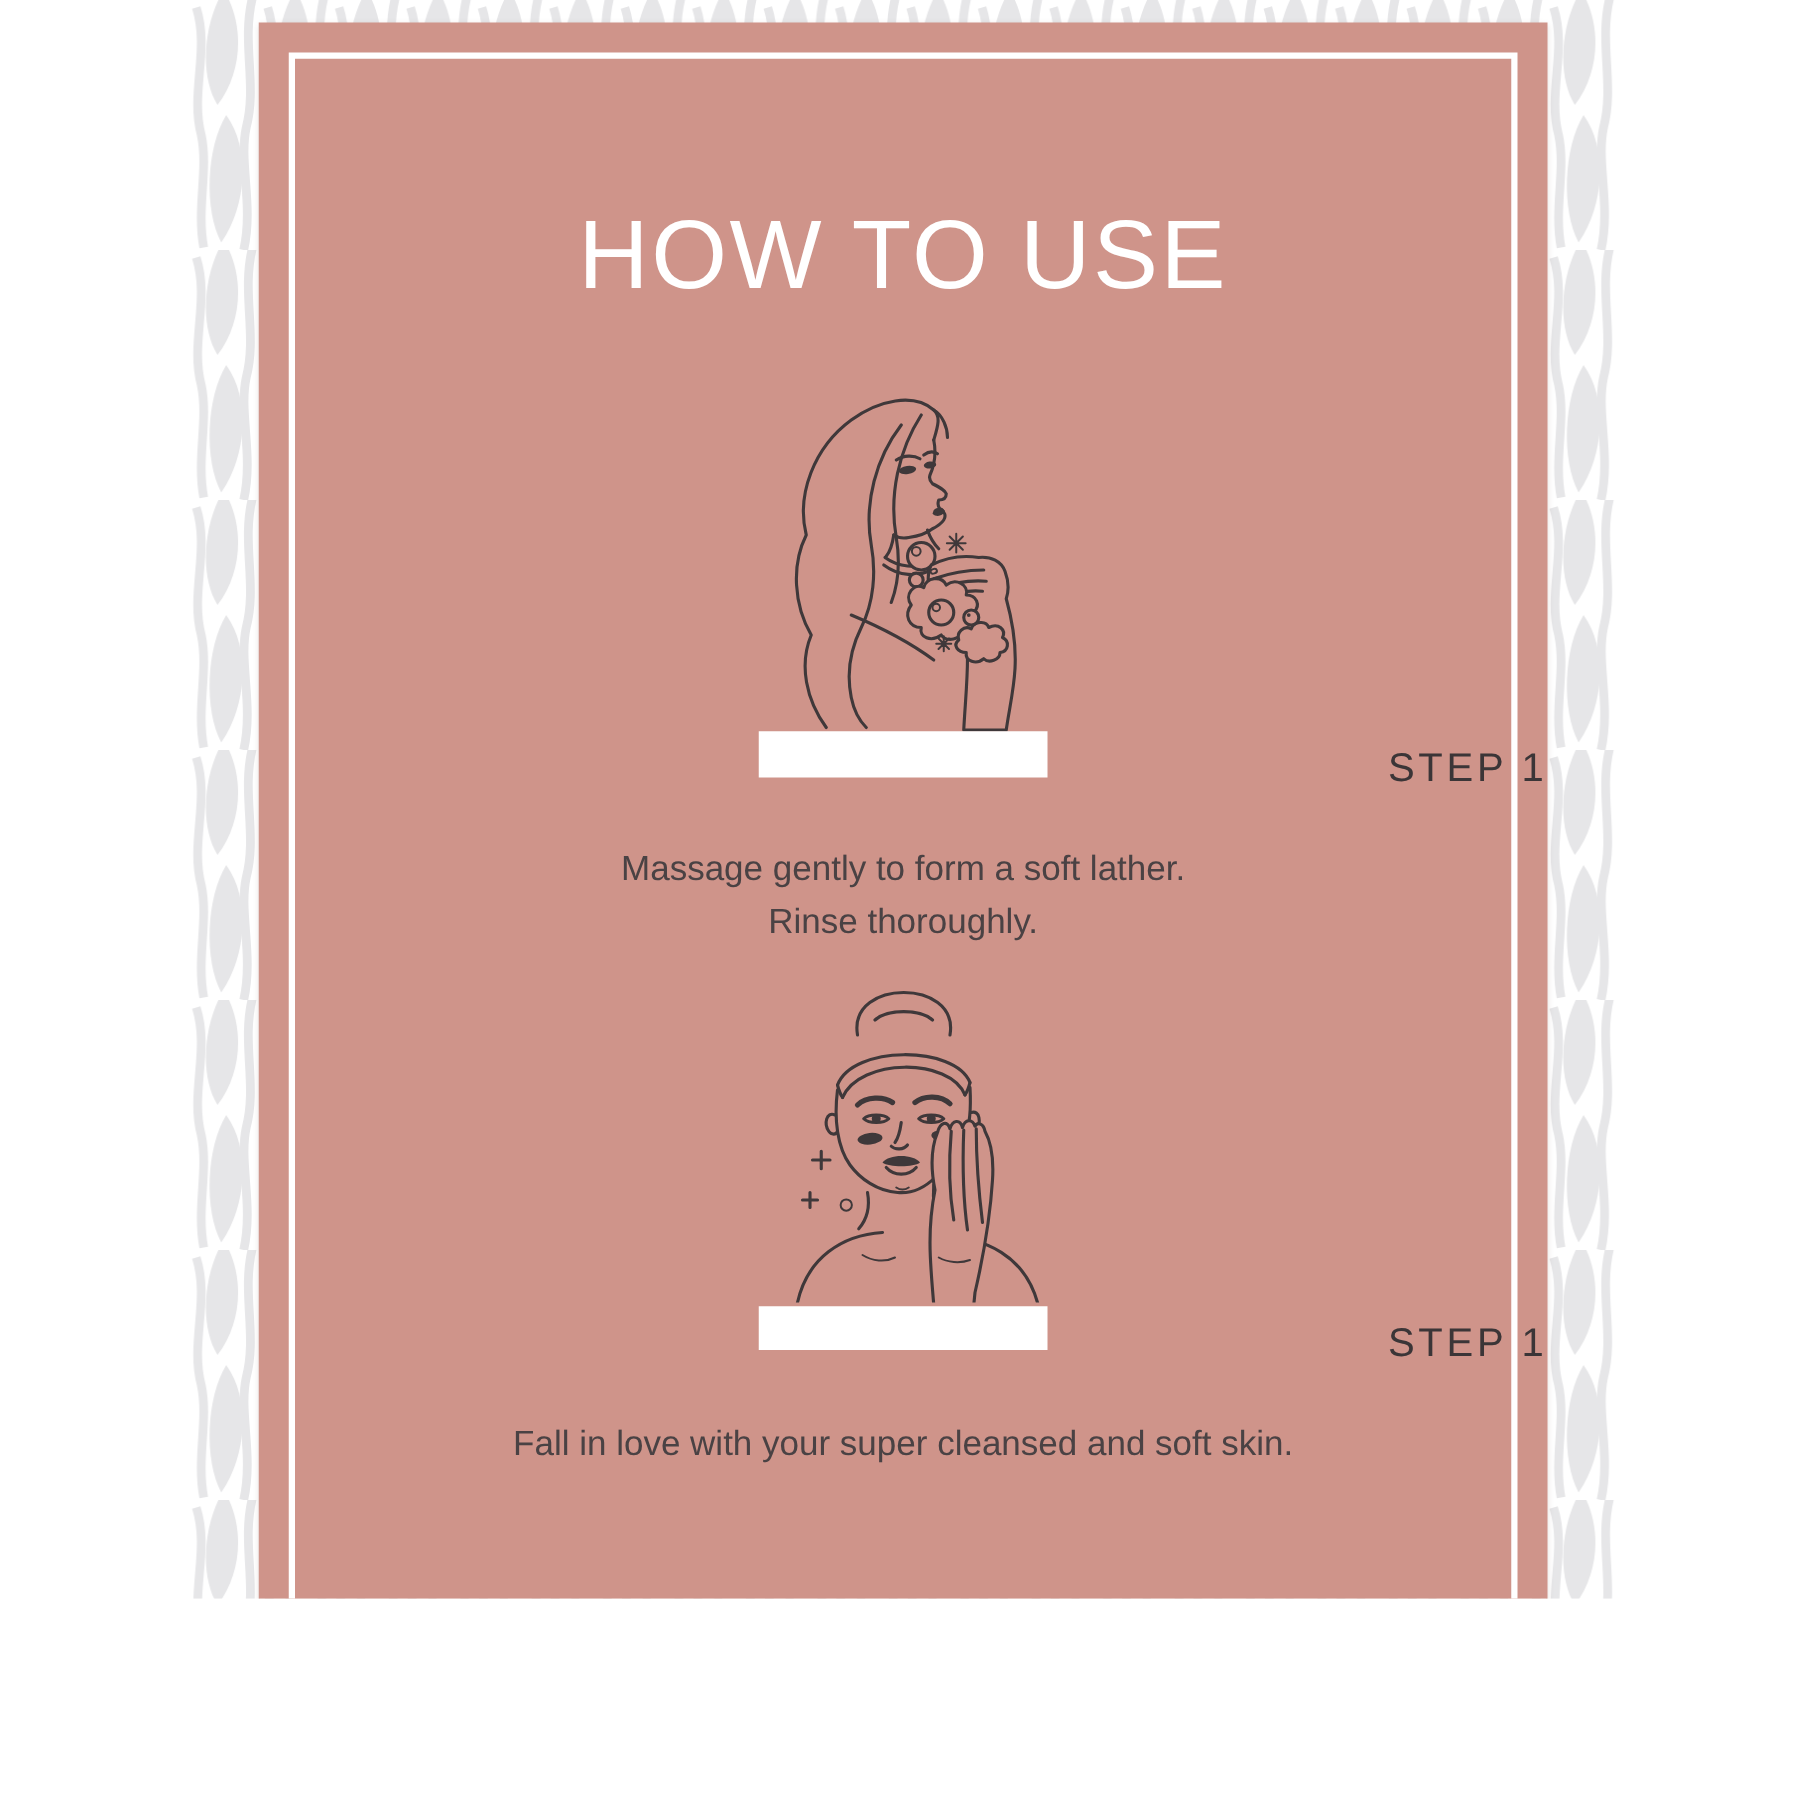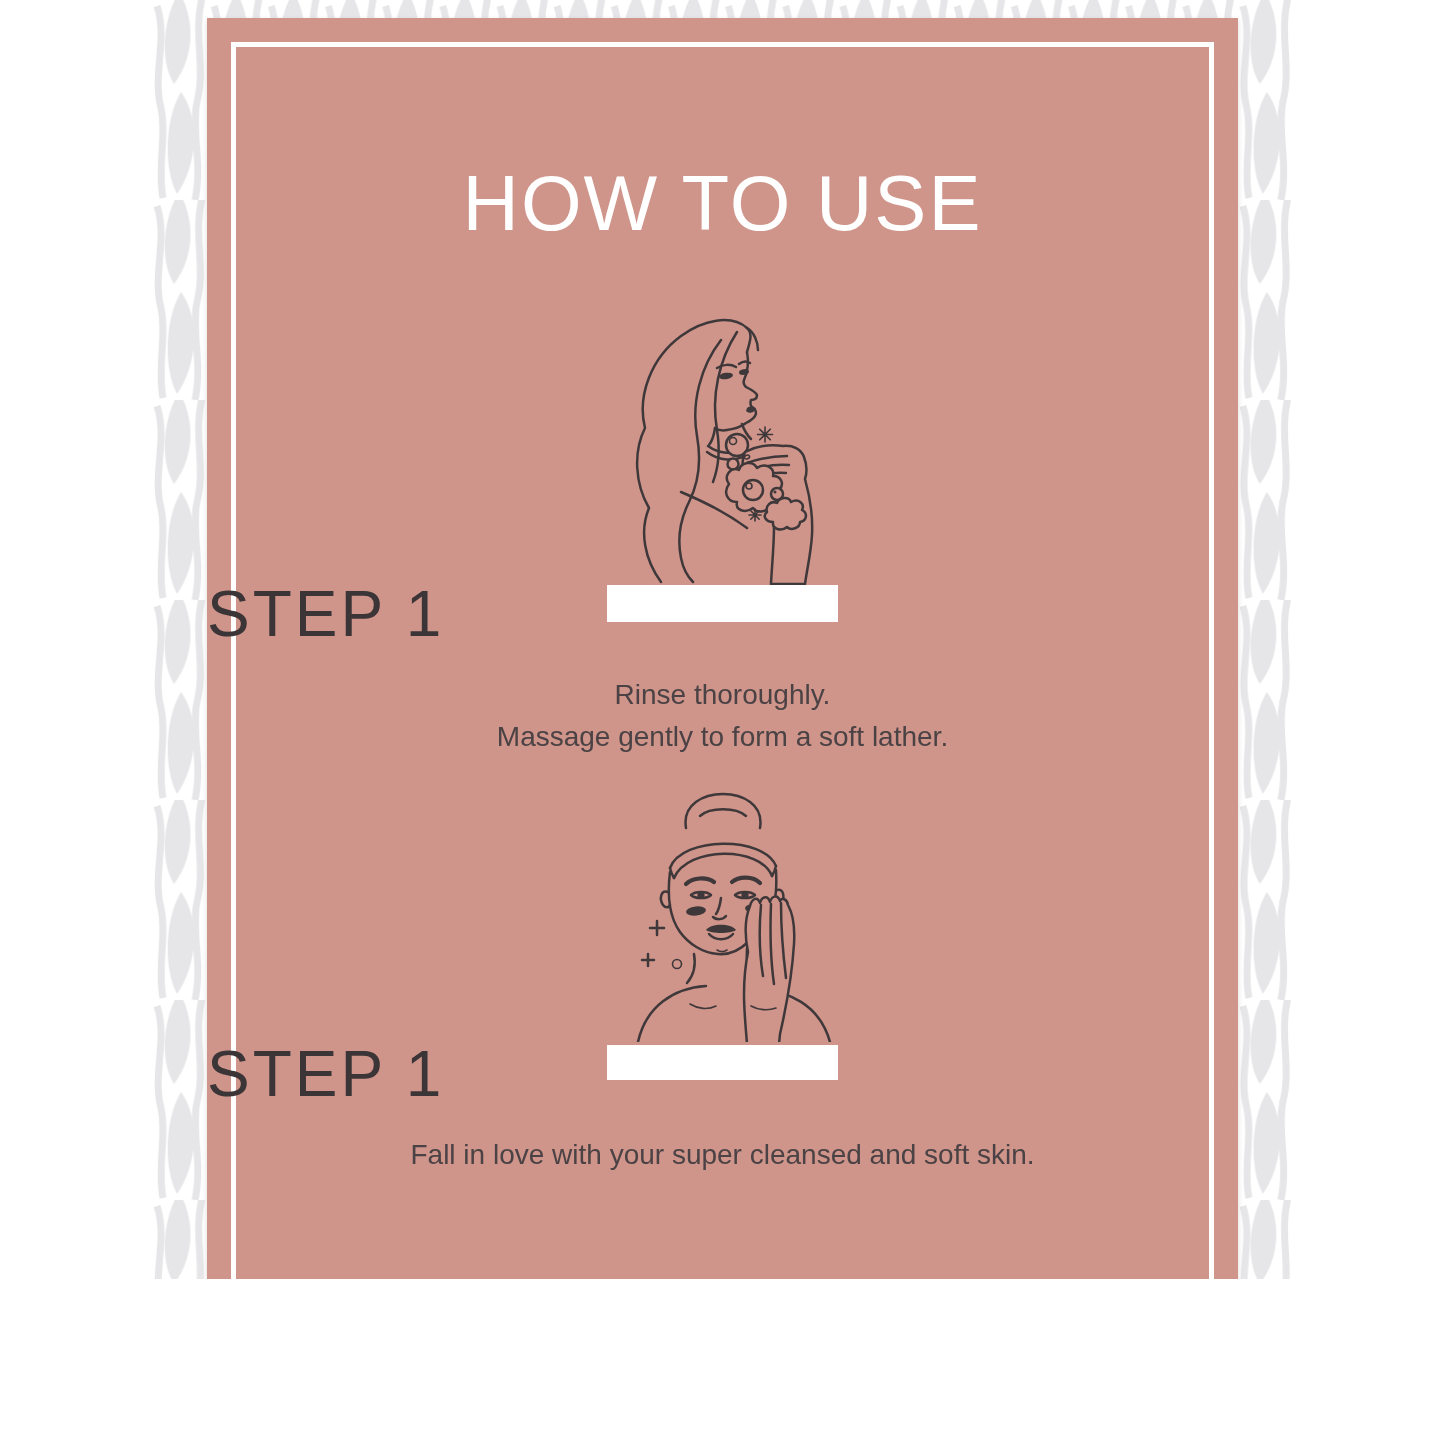--- a/index.html
+++ b/index.html
@@ -29,22 +29,22 @@
   .fig1{left:418px;top:298px;width:260px;height:272px}
   .fig2{left:423px;top:774px;width:252px;height:250px}
   .ln{fill:none;stroke:var(--line-art);stroke-width:2.5;stroke-linecap:round;stroke-linejoin:round}
   .thin{stroke-width:1.6}
   .thick{stroke-width:4.2}
   .lnf{fill:var(--line-art);stroke:none}
   .msk{fill:var(--card-background);stroke:var(--line-art);stroke-width:2.5;stroke-linecap:round;stroke-linejoin:round}
   .step-bar{position:absolute;left:400px;width:231px;background:var(--border)}
   .step-bar.b1{top:567px;height:37px}
   .step-bar.b2{top:1027px;height:35px}
-  .step-label{position:absolute;left:0;right:0;text-align:left;
-              font-size:64px;line-height:48px;letter-spacing:3px;color:var(--step-text)}
+  .step-label{position:absolute;left:0;right:0;text-align:right;
+              font-size:32px;line-height:48px;letter-spacing:3px;color:var(--step-text)}
   .step-label.l1{top:572px}
   .step-label.l2{top:1032px}
   .para{position:absolute;left:0;right:0;text-align:center;
         font-size:28px;line-height:42px;color:var(--body-text)}
   .para.p1{top:656px}
   .para.p2{top:1116px}
 </style>
 </head>
 <body>
 
@@ -111,22 +111,22 @@
       <circle class="msk" cx="152" cy="178" r="6"></circle>
       <circle class="lnf" cx="150" cy="176" r="1.5"></circle>
 
       <path class="ln thin" d="M140,111 L140,126 M132.5,118.5 L147.5,118.5 M134.7,113.2 L145.3,123.8 M145.3,113.2 L134.7,123.8"></path>
       <path class="ln thin" d="M130,193 L130,205 M124,199 L136,199 M125.8,194.8 L134.2,203.2 M134.2,194.8 L125.8,203.2"></path>
     </svg>
 
     <div class="step-bar b1"></div>
     <div class="step-label l1">STEP 1</div>
     <div class="para p1">
+      <div>Massage gently to form a soft lather.</div>
       <div>Rinse thoroughly.</div>
-      <div>Massage gently to form a soft lather.</div>
     </div>
 
     <svg class="fig fig2" viewBox="0 0 252 250" aria-hidden="true">
 
       <path class="ln" d="M56,36 C52,12 74,2 93,2 C112,2 134,12 130,36"></path>
       <path class="ln" d="M70,24 C80,15 106,15 116,24"></path>
 
       <path class="ln" d="M40,76 C52,44 134,44 146,74"></path>
       <path class="ln" d="M44,86 C58,54 130,54 142,84"></path>
       <path class="ln" d="M40,76 C41,80 42,83 44,86"></path>

